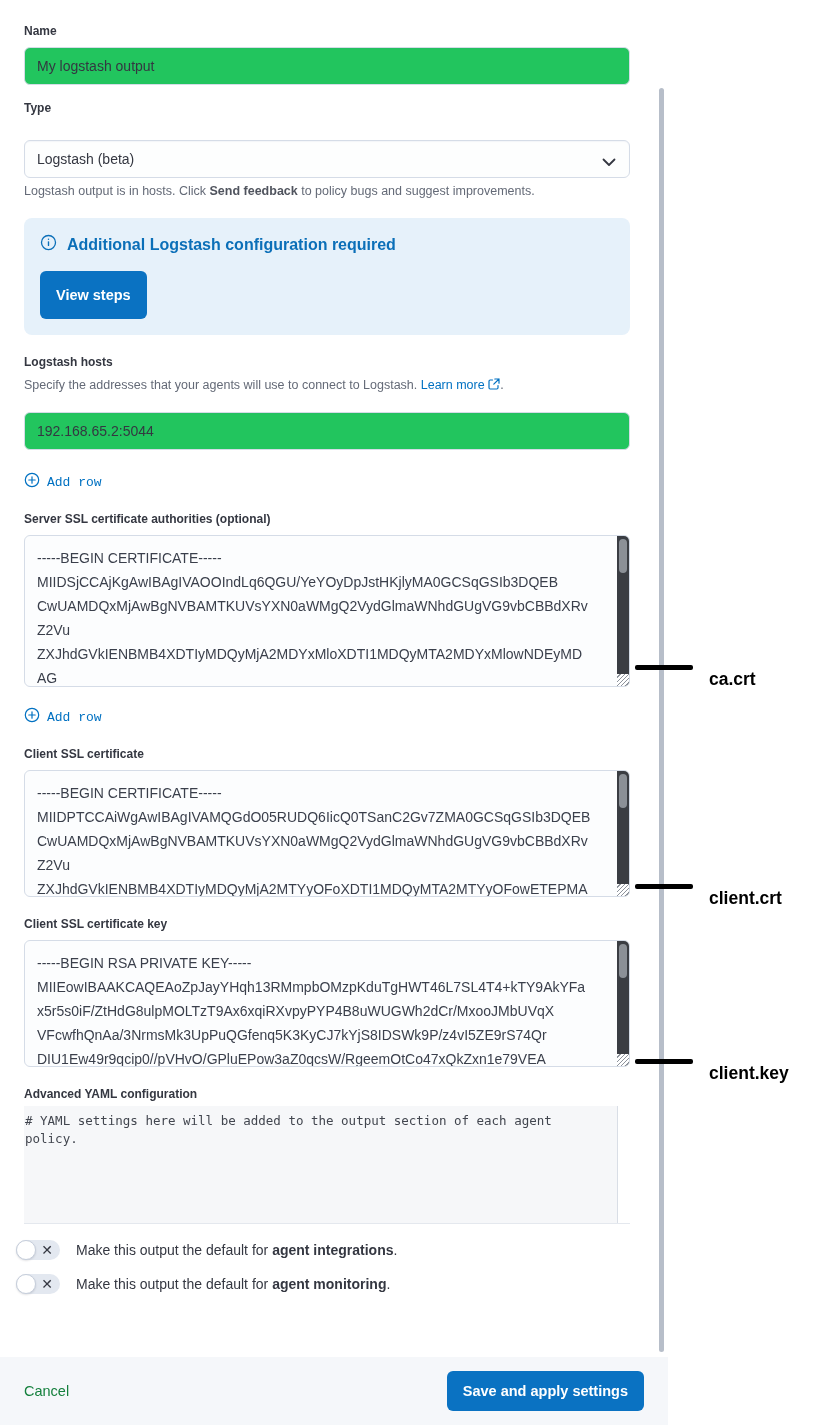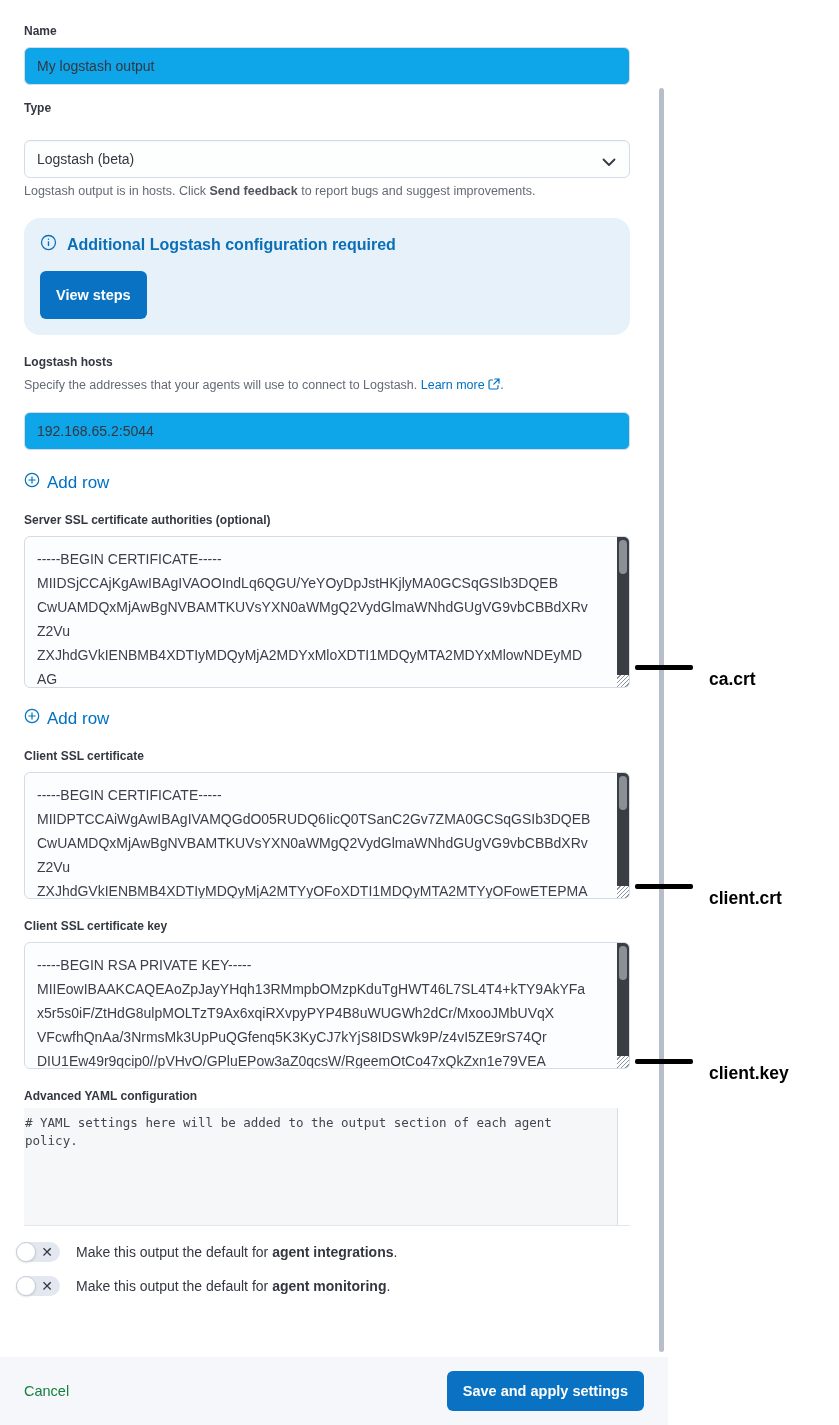--- a/index.html
+++ b/index.html
@@ -17,44 +17,44 @@
 
   .flyout-body { position:relative; padding:24px 24px 0; }
 
   .form-label { font-size:12px; font-weight:700; color:#343741; line-height:15px; }
   .helper { font-size:12.5px; color:#646a77; line-height:17px; }
   .helper b { color:#50545e; }
   .link { color:#0071c2; text-decoration:none; cursor:pointer; }
 
   .text-input { display:block; width:606px; height:38px; margin-top:8px; padding:0 12px;
     font-family:"Liberation Sans",sans-serif; font-size:14px; color:#343741;
-    background:#0ea5e9; border:1px solid #d5dce7; border-radius:6px; outline:none;
+    background:#22c55e; border:1px solid #d5dce7; border-radius:6px; outline:none;
     box-shadow:inset 0 1px 1px rgba(85,110,153,0.06); }
 
   .select-box { position:relative; width:606px; height:38px; margin-top:24px;
     background:#fdfefe; border:1px solid #d5dce7; border-radius:6px;
     box-shadow:inset 0 1px 1px rgba(85,110,153,0.06); cursor:pointer;
     display:flex; align-items:center; padding:0 36px 0 12px; font-size:14px; color:#343741; }
   .select-box .chev { position:absolute; right:13px; top:13px; }
 
   .mt16{margin-top:16px;} .mt20{margin-top:20px;} .mt5{margin-top:5px;} .mt7{margin-top:7px;}
   .mt17{margin-top:17px;} .mt22{margin-top:22px;} .mt14{margin-top:14px;}
 
   
-  .callout { width:606px; margin-top:18px; background:#e6f1fa; border-radius:16px; padding:16px; }
+  .callout { width:606px; margin-top:18px; background:#e6f1fa; border-radius:8px; padding:16px; }
   .callout-head { display:flex; align-items:center; gap:10px; }
   .callout-title { font-size:16px; font-weight:600; color:#0b6fb8; }
   .btn-primary { display:inline-flex; align-items:center; justify-content:center;
     height:48px; padding:0 16px; margin-top:16px; background:#0a72c2; color:#fff;
     border:none; border-radius:6px; font-family:"Liberation Sans",sans-serif;
     font-size:14.5px; font-weight:600; cursor:pointer; }
 
   
   .add-row { display:inline-flex; align-items:center; gap:7px; background:none; border:none;
-    color:#0071c2; font-family:Liberation Sans, sans-serif; font-size:17px; font-weight:500; cursor:pointer; }
+    color:#0071c2; font-family:Liberation Mono, monospace; font-size:13px; font-weight:500; cursor:pointer; }
 
   
   .ta-wrap { position:relative; width:606px; margin-top:8px; }
   .cert-ta { display:block; width:100%; height:100%; resize:none; overflow:hidden;
     padding:10px 26px 10px 12px; background:#fcfdfe; border:1px solid #d5dce7; border-radius:6px;
     font-family:"Liberation Sans",sans-serif; font-size:14px; line-height:24px; color:#3a3f4b;
     white-space:pre; outline:none; }
   .h152{height:152px;} .h127{height:127px;}
   .ta-sb { position:absolute; top:1px; right:1px; bottom:1px; width:12px;
     background:#3a3d43; border-radius:0 5px 5px 0; }
@@ -117,21 +117,21 @@
       <div class="form-label mt16">Type</div>
       <div class="select-box">
         <span>Logstash (beta)</span>
         <span class="chev">
           <svg width="14" height="9" viewBox="0 0 14 9">
               <path d="M1.5 1.5 L7 7 L12.5 1.5" stroke="#343741" stroke-width="1.8" fill="none" stroke-linecap="round" stroke-linejoin="round"></path>
             </svg>
         </span>
       </div>
       <div class="helper mt5">
-        <span>Logstash output is in hosts. Click </span><b>Send feedback</b><span> to report bugs and suggest improvements.</span>
+        <span>Logstash output is in hosts. Click </span><b>Send feedback</b><span> to policy bugs and suggest improvements.</span>
       </div>
 
       <div class="callout">
         <div class="callout-head">
           <span class="icon-blue">
             <svg width="17" height="17" viewBox="0 0 16 16">
               <circle cx="8" cy="8" r="6.6" fill="none" stroke="#0b6fb8" stroke-width="1.2"></circle>
               <rect x="7.35" y="6.8" width="1.3" height="4.6" rx="0.6" fill="#0b6fb8"></rect>
               <rect x="7.35" y="4.2" width="1.3" height="1.4" rx="0.6" fill="#0b6fb8"></rect>
             </svg>

